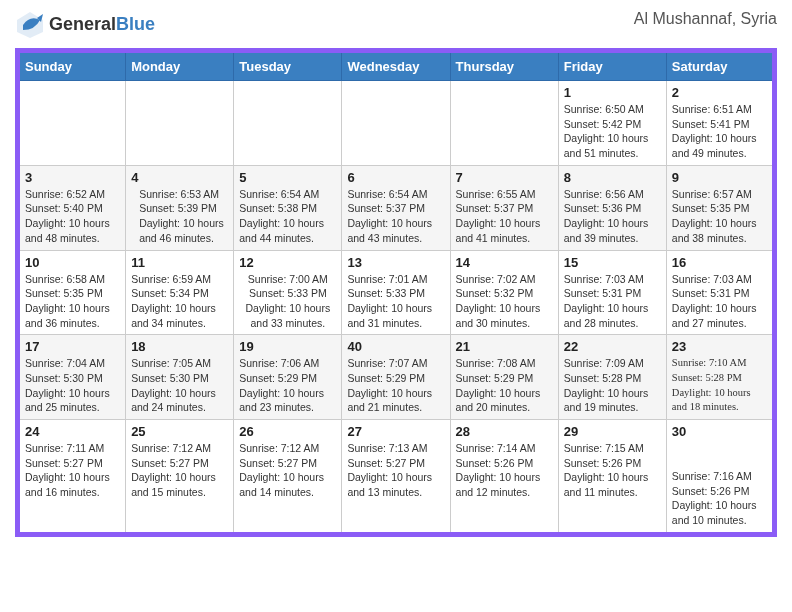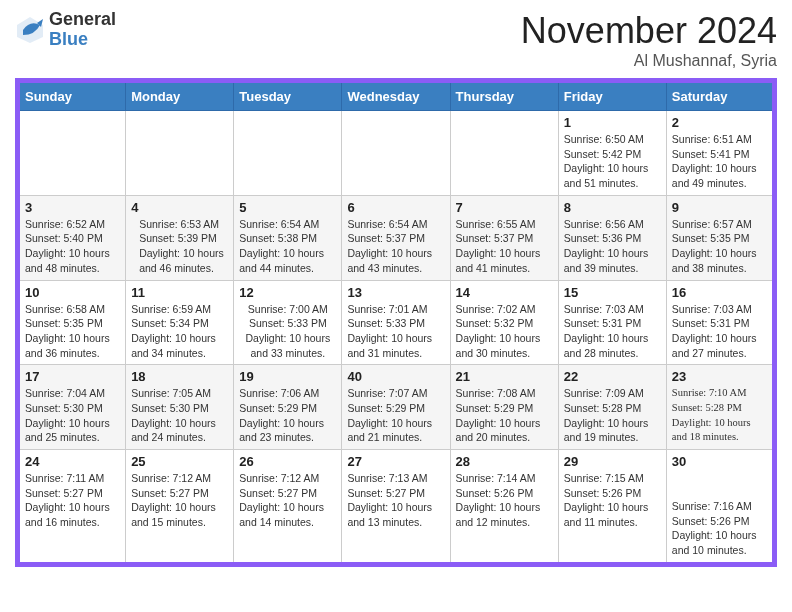--- a/index.html
+++ b/index.html
@@ -20,21 +20,21 @@
       align-items: flex-start;
       justify-content: space-between;
       margin-bottom: 8px;
     }
     .logo {
       display: flex;
       align-items: center;
     }
     .logo-text {
       display: flex;
-      flex-direction: column;
+      flex-direction: row;
       line-height: 1.1;
     }
     .logo-general {
       font-size: 18px;
       font-weight: bold;
       color: #333;
     }
     .logo-blue {
       font-size: 18px;
       font-weight: bold;
@@ -113,21 +113,20 @@
         <polygon points="15,2 28,10 28,22 15,28 2,22 2,10" fill="#3a7fc1" opacity="0.15"></polygon>
         <path d="M8,15 Q15,5 25,10 Q20,20 8,20 Z" fill="#3a7fc1"></path>
         <path d="M22,8 L28,4 L26,12 Z" fill="#3a7fc1"></path>
       </svg>
       <div class="logo-text">
         <span class="logo-general">General</span>
         <span class="logo-blue">Blue</span>
       </div>
     </div>
     <div class="title-block">
-      <div class="month-title">November 2024</div>
       <div class="location">Al Mushannaf, Syria</div>
     </div>
   </div>
 
   <table class="calendar">
     <thead>
       <tr>
       <th>Sunday</th>
           <th>Monday</th>
           <th>Tuesday</th>

